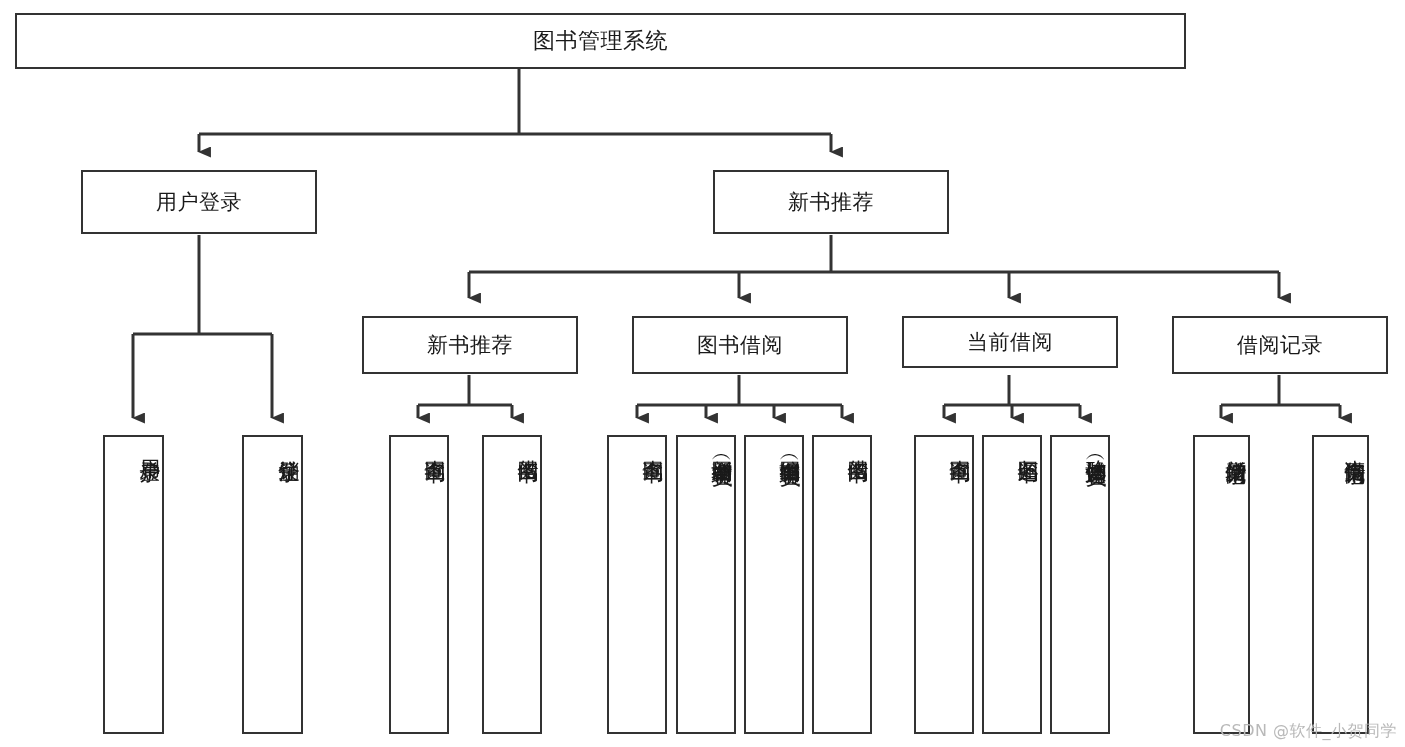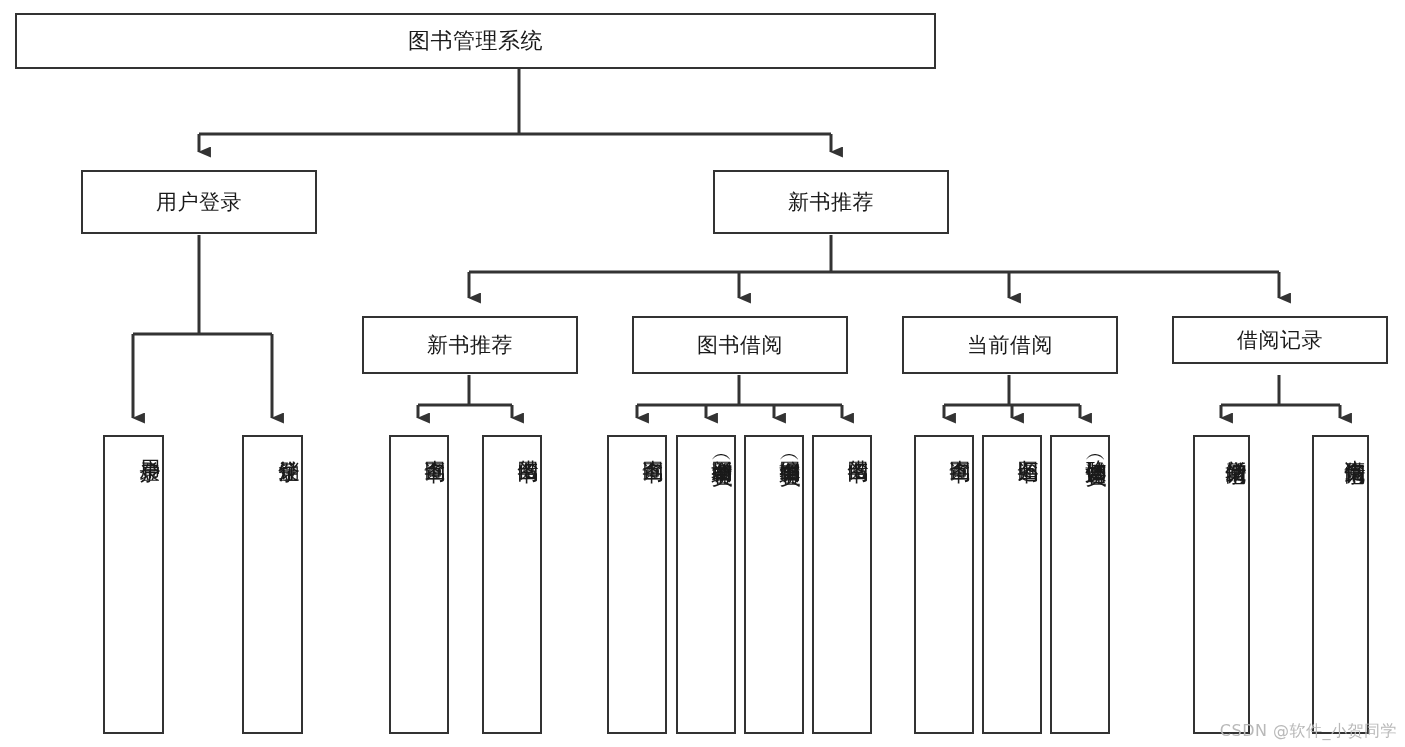--- a/index.html
+++ b/index.html
@@ -121,29 +121,29 @@
       <path d="M 1012 405 L 1012 418" marker-end="url(#arrow)"></path>
       <path d="M 1080 405 L 1080 418" marker-end="url(#arrow)"></path>
 
       <path d="M 1279 375 L 1279 405"></path>
       <path d="M 1221 405 L 1340 405"></path>
       <path d="M 1221 405 L 1221 418" marker-end="url(#arrow)"></path>
       <path d="M 1340 405 L 1340 418" marker-end="url(#arrow)"></path>
     </g>
   </svg>
 
-  <div class="node horiz root" style="left:15px; top:13px; width:921px; height:56px;">图书管理系统</div>
+  <div class="node horiz root" style="left:15px; top:13px; width:1171px; height:56px;">图书管理系统</div>
 
   <div class="node horiz" style="left:81px; top:170px; width:236px; height:64px;">用户登录</div>
   <div class="node horiz" style="left:713px; top:170px; width:236px; height:64px;">新书推荐</div>
 
   <div class="node horiz" style="left:632px; top:316px; width:216px; height:58px;">图书借阅</div>
   <div class="node horiz" style="left:362px; top:316px; width:216px; height:58px;">新书推荐</div>
-  <div class="node horiz" style="left:902px; top:316px; width:216px; height:58px;">当前借阅</div>
-  <div class="node horiz" style="left:1172px; top:316px; width:216px; height:48px;">借阅记录</div>
+  <div class="node horiz" style="left:902px; top:316px; width:216px; height:52px;">当前借阅</div>
+  <div class="node horiz" style="left:1172px; top:316px; width:216px; height:58px;">借阅记录</div>
 
   <div class="node vert" style="left:103px; top:435px; width:61px; height:299px;">
     <span>用户登录</span>
   </div>
   <div class="node vert" style="left:242px; top:435px; width:61px; height:299px;">
     <span>注销登录</span>
   </div>
 
   <div class="node vert" style="left:389px; top:435px; width:60px; height:299px;">
     <span>查询图书</span>

